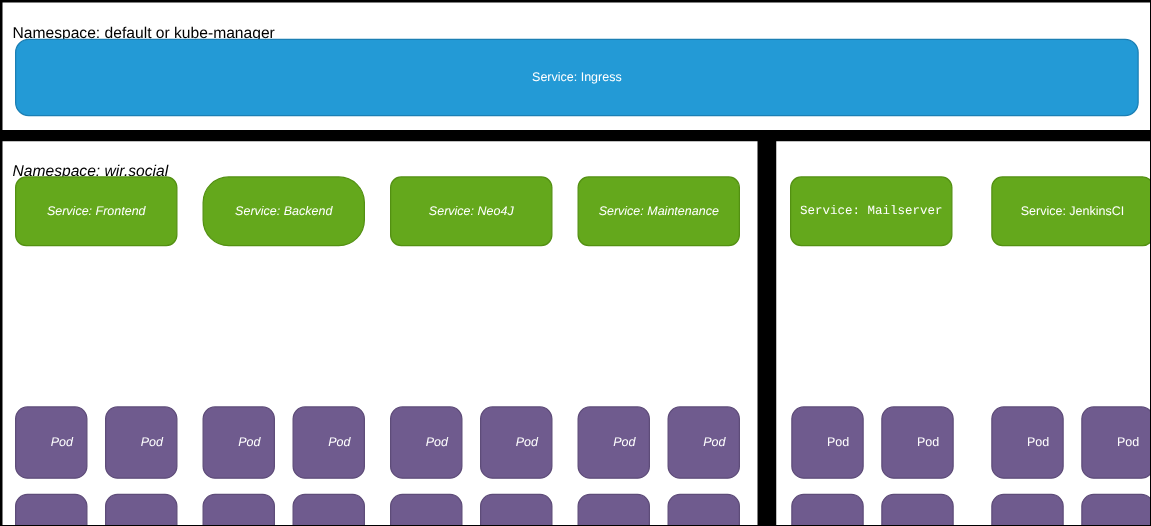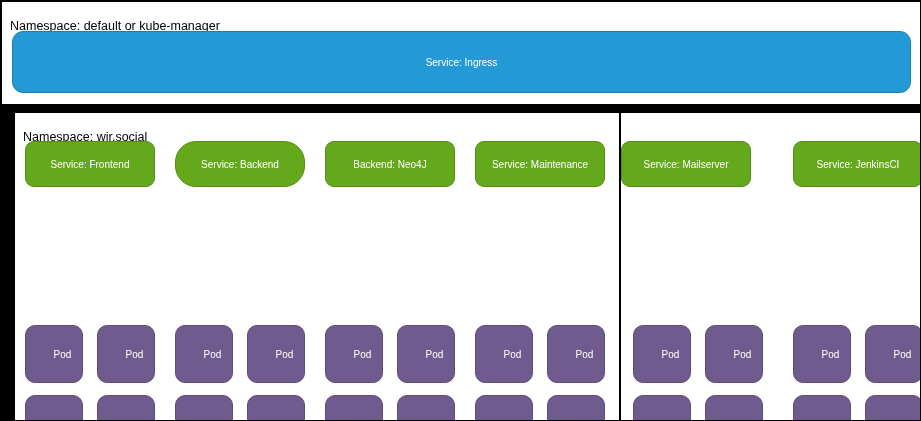--- a/index.html
+++ b/index.html
@@ -21,21 +21,21 @@
     overflow: hidden;
   }
 
   
   .ns-panel {
     position: absolute;
     background: #ffffff;
     box-sizing: border-box;
   }
   #ns-ingress   { left: 1px;   top: 1px;   width: 919px; height: 102px; }
-  #ns-wir       { left: 14px;   top: 112px; width: 604px; height: 307px; }
+  #ns-wir       { left: 1px;   top: 112px; width: 604px; height: 307px; font-style: italic; }
   #ns-webcraft  { left: 620px; top: 112px; width: 300px; height: 307px; }
 
   .ns-label {
     position: absolute;
     left: 8px;
     top: 5px;
     font-size: 12.5px;
     color: #000000;
     white-space: nowrap;
     line-height: 14px;
@@ -74,31 +74,31 @@
 
   
   #ingress-box {
     left: 10px;
     top: 29px;
     width: 899px;
     height: 62px;
   }
 
   
-  .svc-box   { top: 28px;  width: 130px; height: 46px; }
+  .svc-box   { top: 28px;  width: 130px; height: 56px; }
   .pod-r1    { top: 212px; height: 58px; width: 58px; }
   .pod-r2    { top: 282px; height: 58px; width: 58px; }
 
   
   #svc-frontend    { left: 10px;  }
   #svc-backend     { left: 160px; border-radius: 21px; }
   #svc-neo4j       { left: 310px; }
   #svc-maintenance { left: 460px; }
 
-  #svc-mailserver  { left: 0;  }
+  #svc-mailserver  { left: 11px; font-family: Liberation Mono, monospace;  }
   #svc-jenkinsci   { left: 172px; }
 </style>
 </head>
 <body>
 
 <div id="diagram">
 
   <div class="ns-panel" id="ns-ingress">
     <div class="ns-label">Namespace: default or kube-manager</div>
     <div class="node ingress" id="ingress-box">Service: Ingress</div>
@@ -112,21 +112,21 @@
     <div class="node pod pod-r1" style="left:82px;">Pod</div>
     <div class="node pod pod-r2" style="left:10px;">Pod</div>
     <div class="node pod pod-r2" style="left:82px;">Pod</div>
 
     <div class="node service svc-box" id="svc-backend">Service: Backend</div>
     <div class="node pod pod-r1" style="left:160px;">Pod</div>
     <div class="node pod pod-r1" style="left:232px;">Pod</div>
     <div class="node pod pod-r2" style="left:160px;">Pod</div>
     <div class="node pod pod-r2" style="left:232px;">Pod</div>
 
-    <div class="node service svc-box" id="svc-neo4j">Backend: Neo4J</div>
+    <div class="node service svc-box" id="svc-neo4j">Service: Neo4J</div>
     <div class="node pod pod-r1" style="left:310px;">Pod</div>
     <div class="node pod pod-r1" style="left:382px;">Pod</div>
     <div class="node pod pod-r2" style="left:310px;">Pod</div>
     <div class="node pod pod-r2" style="left:382px;">Pod</div>
 
     <div class="node service svc-box" id="svc-maintenance">Service: Maintenance</div>
     <div class="node pod pod-r1" style="left:460px;">Pod</div>
     <div class="node pod pod-r1" style="left:532px;">Pod</div>
     <div class="node pod pod-r2" style="left:460px;">Pod</div>
     <div class="node pod pod-r2" style="left:532px;">Pod</div>

